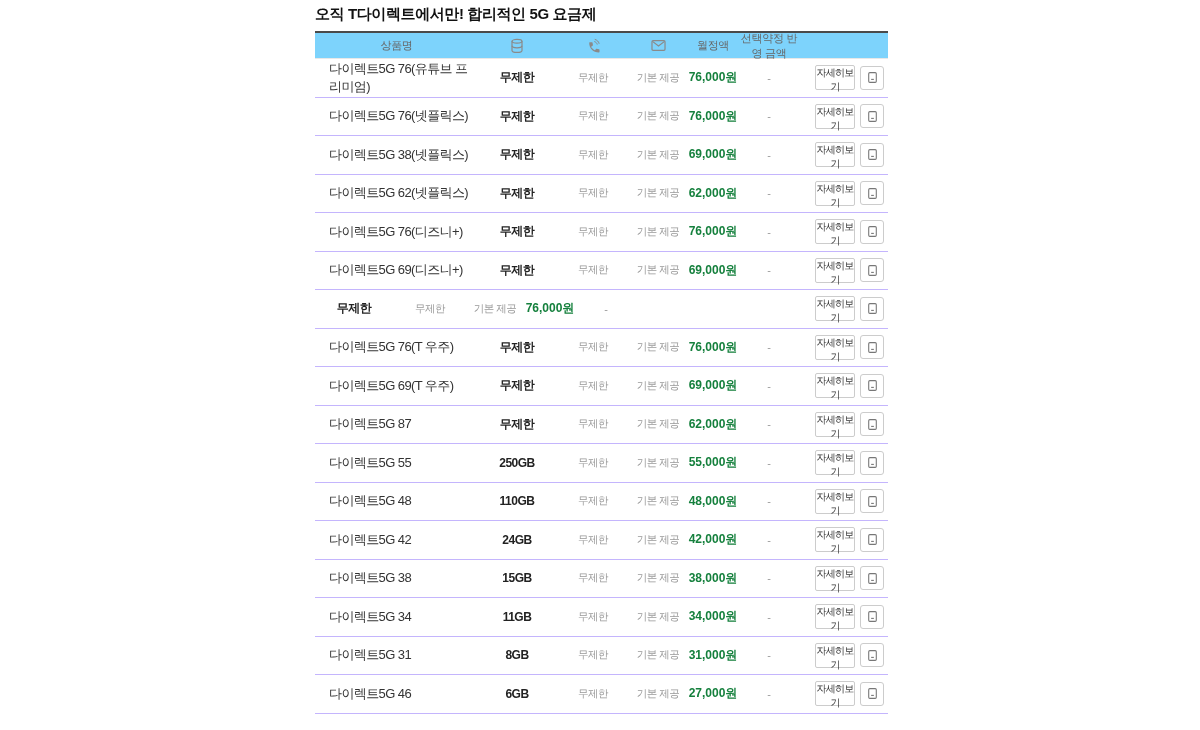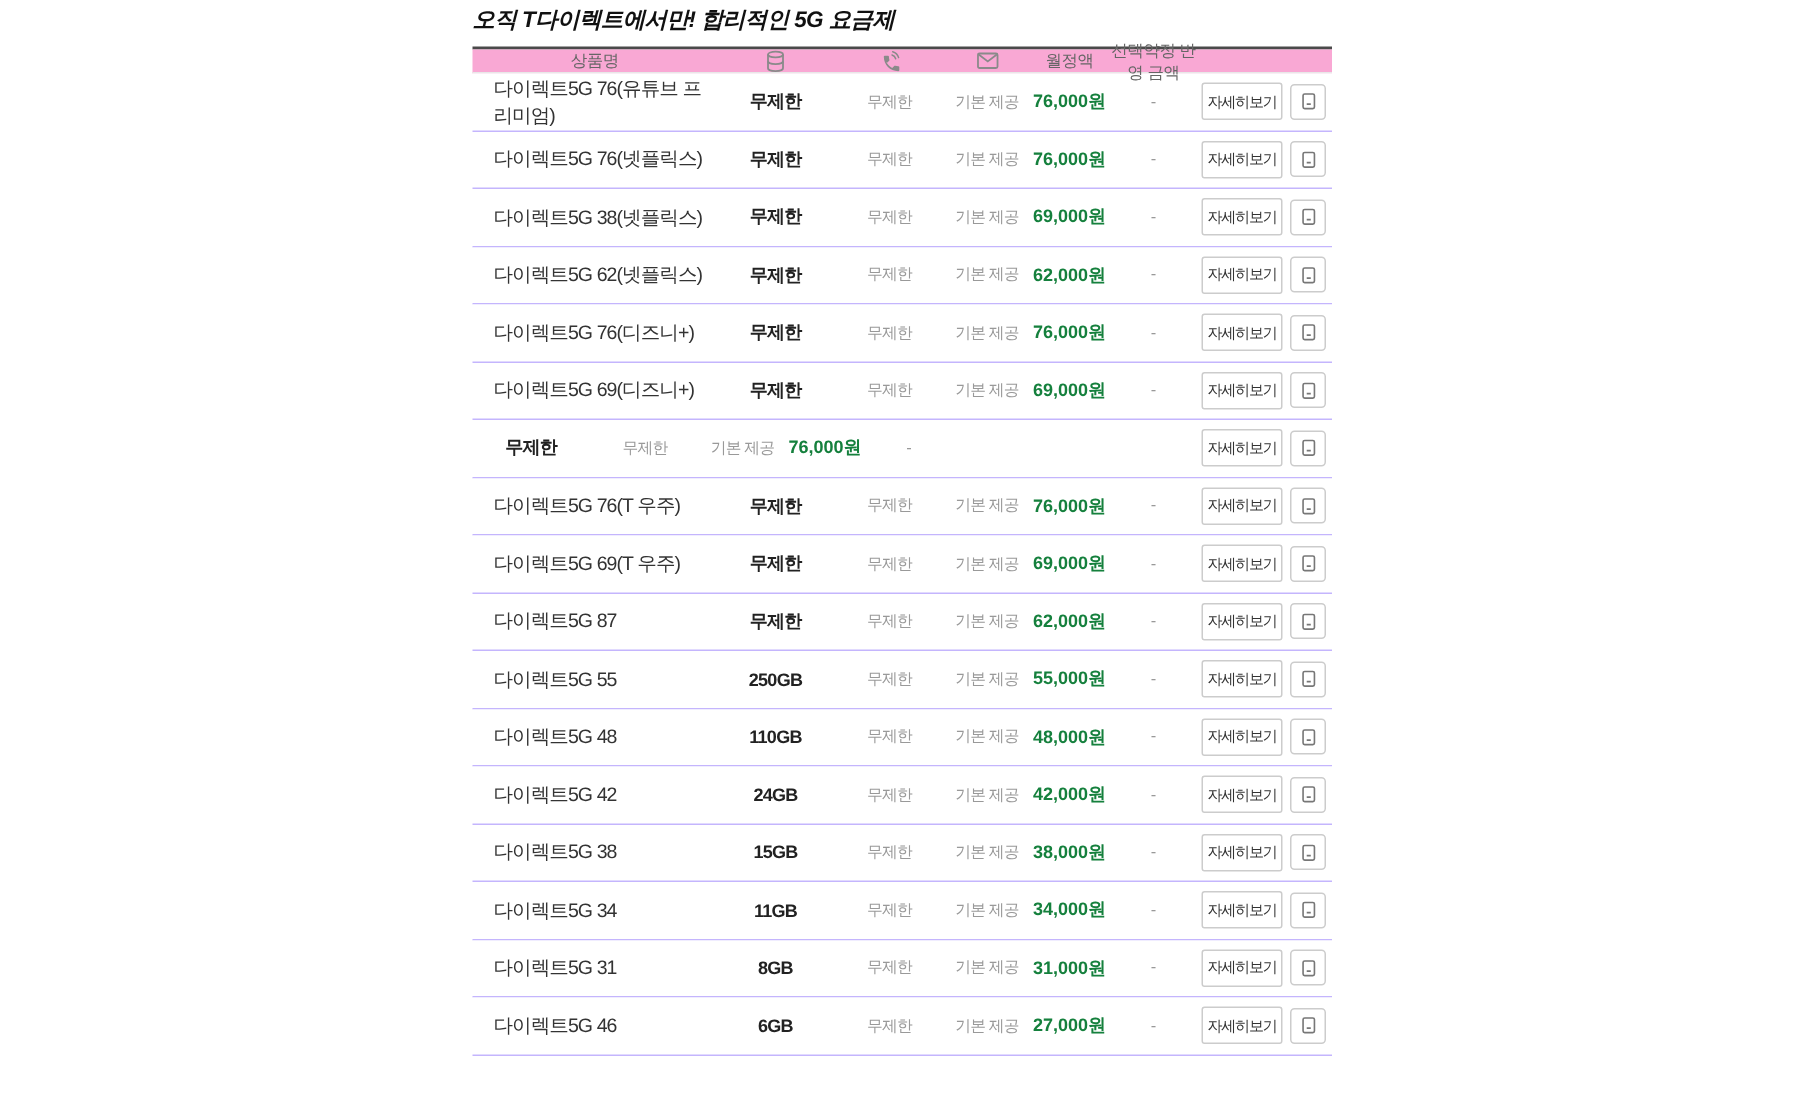--- a/index.html
+++ b/index.html
@@ -1,38 +1,38 @@
 <!DOCTYPE html>
 <html><head>
 <meta charset="utf-8">
 <style>
   * { margin:0; padding:0; box-sizing:border-box; }
   html,body { width:1200px; height:730px; background:#ffffff; overflow:hidden;
               font-family:"Liberation Sans","DejaVu Sans",sans-serif; }
   .container { position:absolute; left:315px; top:5px; width:573px; }
-  .page-title { font-size:15px; font-weight:bold; color:#111111; letter-spacing:-0.4px; line-height:18px;font-style:italic; }
+  .page-title { font-size:15px; font-weight:bold; color:#111111; letter-spacing:-0.4px; line-height:18px; }
   .plan-table { margin-top:8px; border-top:2px solid #4a4a4a; }
-  .thead { display:flex; align-items:center; height:16px; background:#f9a8d4;
+  .thead { display:flex; align-items:center; height:26px; background:#7dd3fc;
            border-bottom:1px solid #e8e8e8; font-size:11px; color:#666666; letter-spacing:-0.3px; }
   .row { display:flex; align-items:center; height:38.5px; border-bottom:1px solid #c4b5fd; background:#ffffff; }
   .col { display:flex; align-items:center; justify-content:center; text-align:center; }
   .col.c-product { width:163px; }
   .row .col.c-product { justify-content:flex-start; text-align:left; padding-left:14px;
                         font-size:13px; color:#333333; letter-spacing:-0.6px; }
   .col.c-data { width:78px; }
   .col.c-call { width:74px; }
   .col.c-msg  { width:56px; }
   .col.c-monthly { width:54px; }
   .col.c-discount { width:58px; }
   .col.c-action { flex:1; justify-content:flex-end; padding-right:4px; gap:5px; }
   .cell-data { font-size:12px; font-weight:bold; color:#222222; letter-spacing:-0.5px; }
   .cell-sub { font-size:10.5px; color:#999999; letter-spacing:-0.5px; }
   .cell-price { font-size:12px; font-weight:bold; color:#15803d; }
   .cell-dash { font-size:11px; color:#999999; }
-  .detail-btn { width:54px; height:25px; background:#ffffff; border:1px solid #cccccc; border-radius:2px;
+  .detail-btn { width:40px; height:25px; background:#ffffff; border:1px solid #cccccc; border-radius:2px;
                 font-size:10px; color:#333333; letter-spacing:-0.8px; cursor:pointer;
                 font-family:"Liberation Sans","DejaVu Sans",sans-serif; }
   .compare-btn { width:24px; height:24px; background:#ffffff; border:1px solid #cccccc; border-radius:3px;
                  display:flex; align-items:center; justify-content:center; cursor:pointer; padding:0; }
   .hicon { display:flex; align-items:center; justify-content:center; }
 </style>
 </head>
 <body>
 
 <div class="container">

